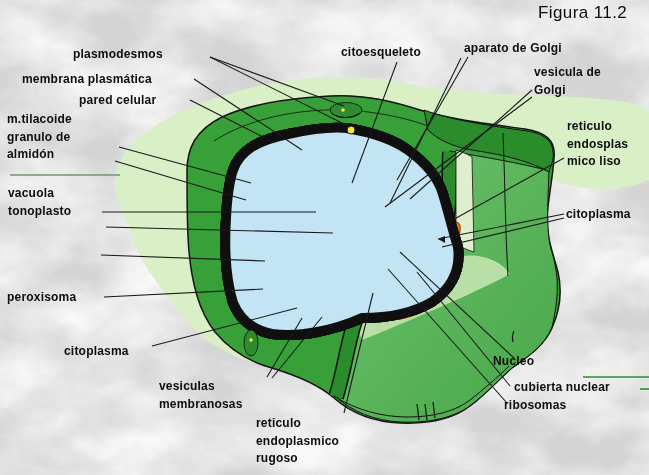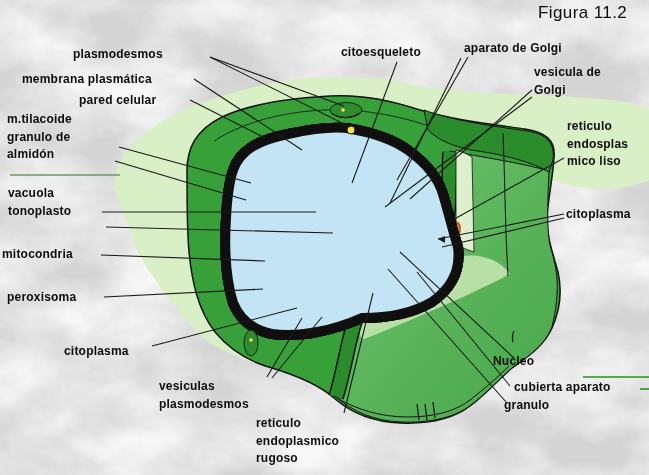--- a/index.html
+++ b/index.html
@@ -251,33 +251,32 @@
 
 <div class="lbl title" style="left:538px;top:4px">Figura 11.2</div>
 <div class="lbl" style="left:73px;top:46px">plasmodesmos</div>
 <div class="lbl" style="left:22px;top:71px">membrana plasmática</div>
 <div class="lbl" style="left:79px;top:92px">pared celular</div>
 <div class="lbl" style="left:7px;top:111px">m.tilacoide
 granulo de
 almidón</div>
 <div class="lbl" style="left:8px;top:185px">vacuola
 tonoplasto</div>
-<div class="lbl" style="left:2px;top:246px">mitocondria</div>
 <div class="lbl" style="left:7px;top:289px">peroxisoma</div>
 <div class="lbl" style="left:64px;top:343px">citoplasma</div>
 <div class="lbl" style="left:159px;top:378px">vesiculas
-plasmodesmos</div>
+membranosas</div>
 <div class="lbl" style="left:256px;top:415px">reticulo
 endoplasmico
 rugoso</div>
 <div class="lbl" style="left:464px;top:40px">aparato de Golgi</div>
 <div class="lbl" style="left:341px;top:44px">citoesqueleto</div>
 <div class="lbl" style="left:534px;top:64px">vesicula de
 Golgi</div>
 <div class="lbl" style="left:567px;top:118px">reticulo
 endosplas
 mico liso</div>
 <div class="lbl" style="left:566px;top:206px">citoplasma</div>
 <div class="lbl" style="left:493px;top:353px">Nucleo</div>
-<div class="lbl" style="left:514px;top:379px">cubierta aparato</div>
-<div class="lbl" style="left:504px;top:397px">granulo</div>
+<div class="lbl" style="left:514px;top:379px">cubierta nuclear</div>
+<div class="lbl" style="left:504px;top:397px">ribosomas</div>
 
 </div>
 
 </body></html>

